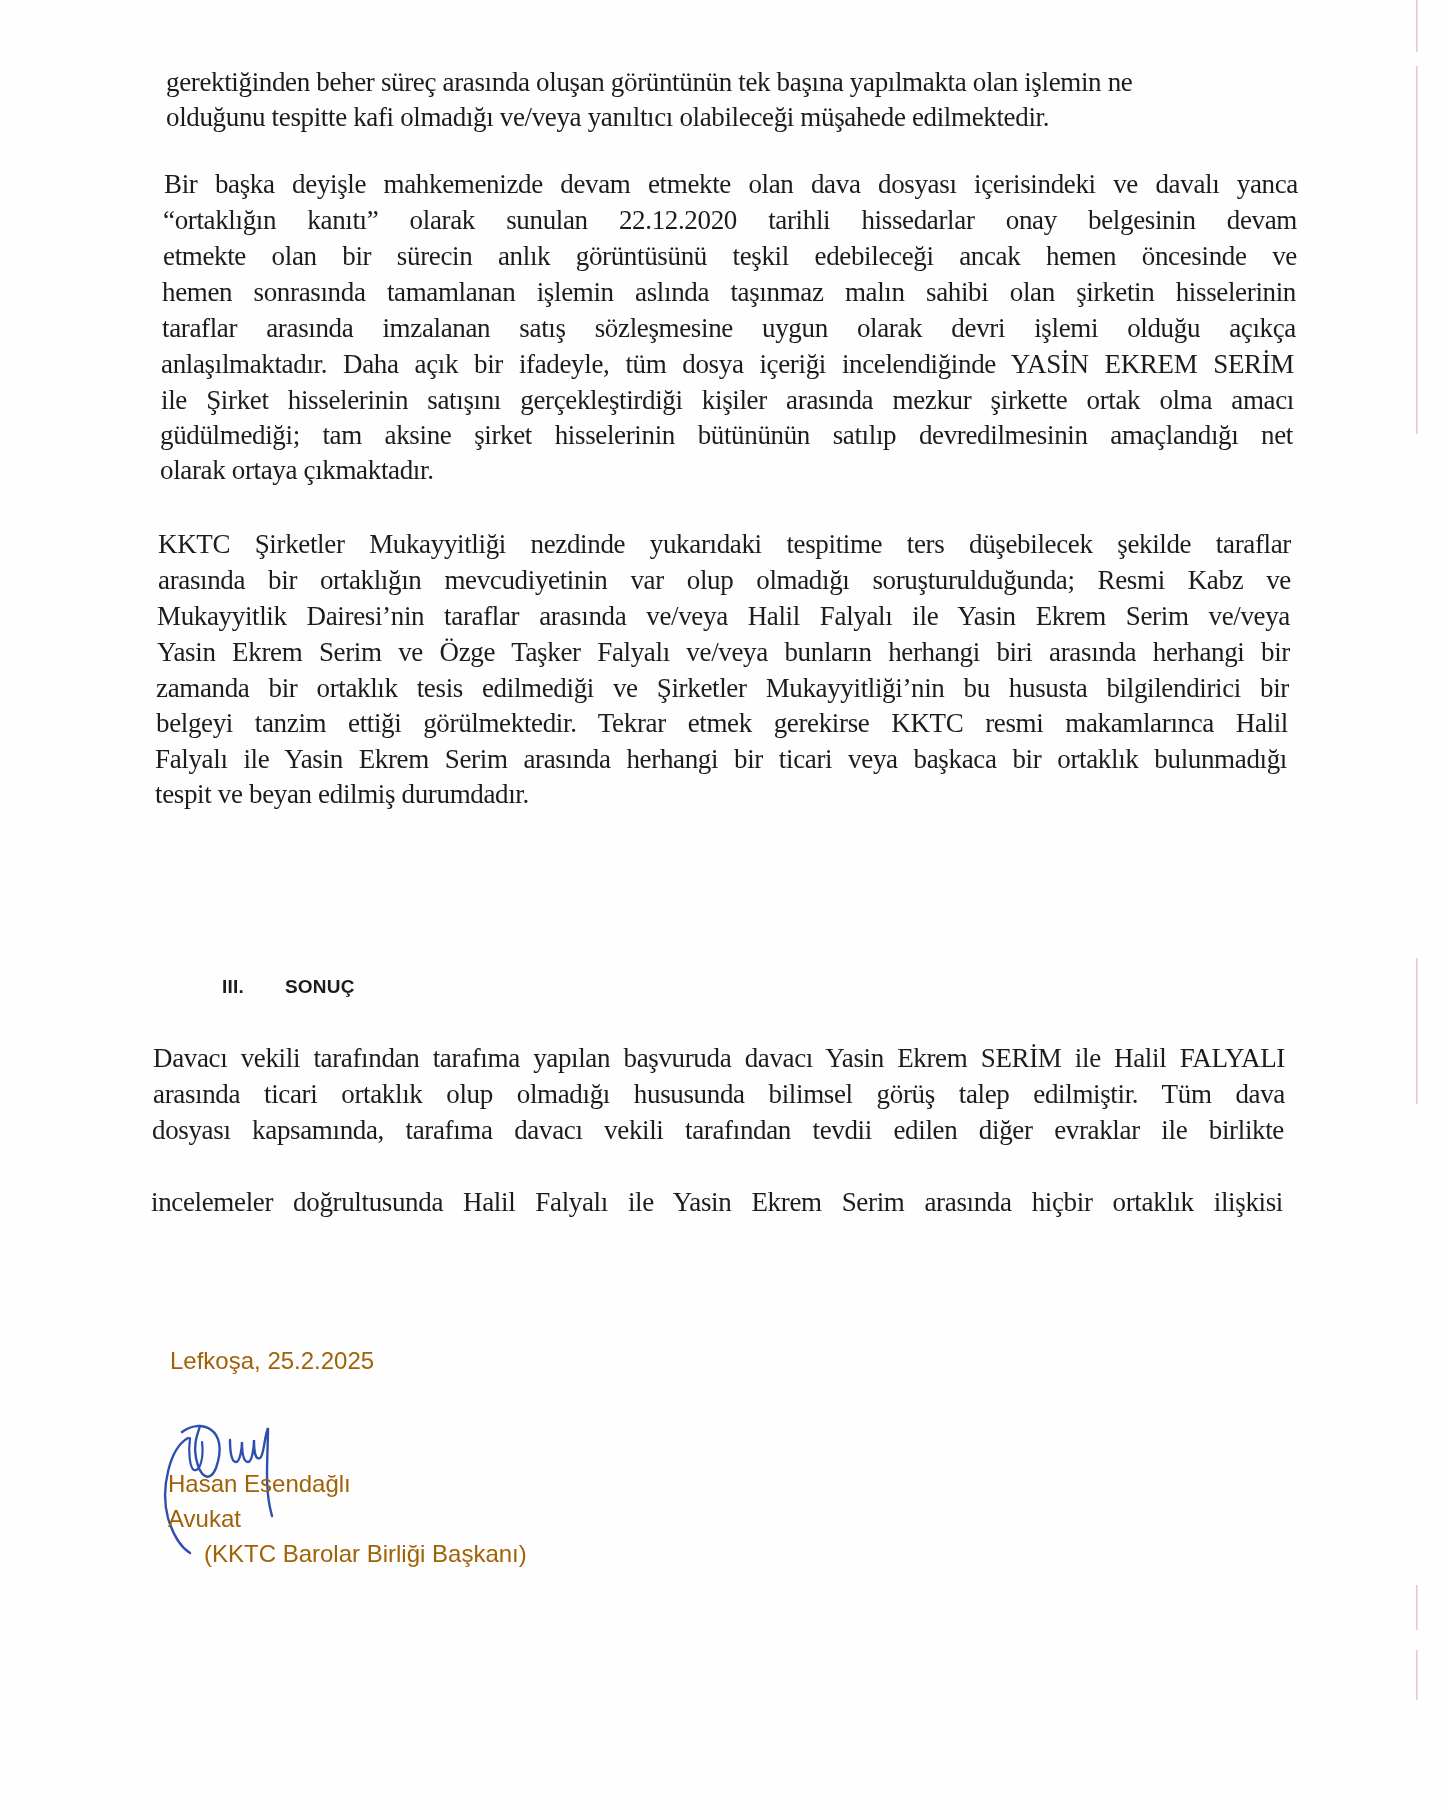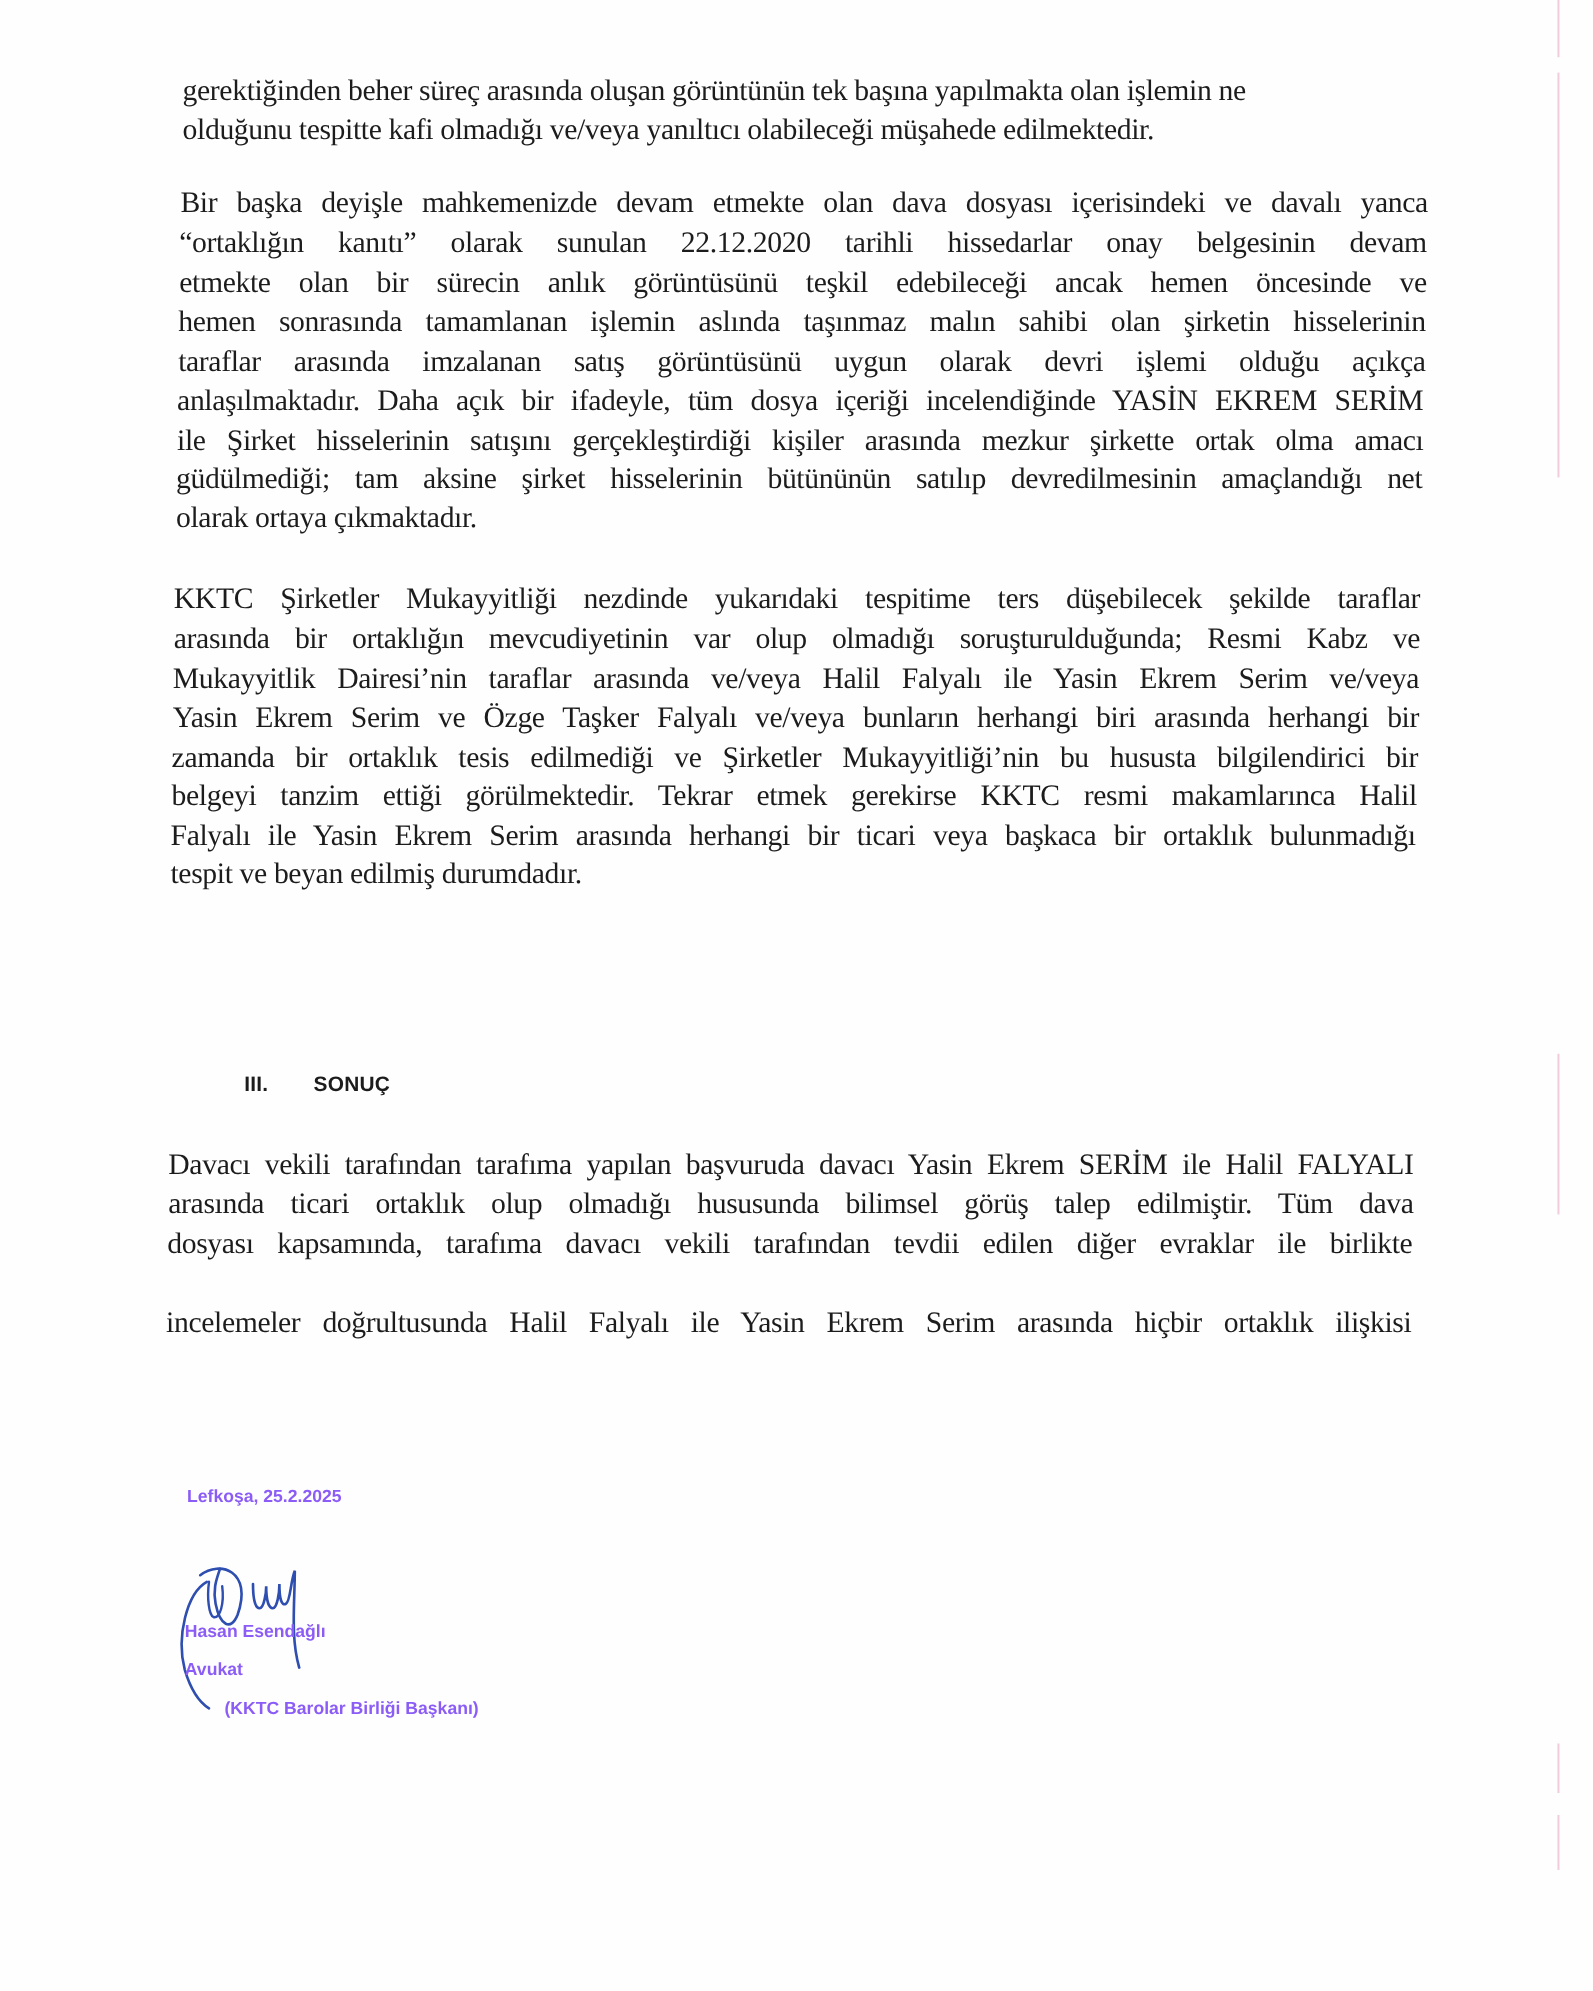--- a/index.html
+++ b/index.html
@@ -36,25 +36,25 @@
     text-align-last: justify;
   }
   .heading {
     position: absolute;
     font-size: 19px;
     font-weight: bold;
     letter-spacing: 0.2px;
   }
   .sig-text {
     position: absolute;
-    font-size: 16px;
-    font-weight: bold;
+    font-size: 24px;
+    font-weight: normal;
     line-height: 32px;
     white-space: nowrap;
-    color: #8b5cf6;
+    color: #a16207;
   }
   .edge-mark {
     position: absolute;
     width: 2px;
     background: linear-gradient(to right, #f4a3c0, #e3e9f3);
     opacity: 0.8;
   }
   .signature {
     position: absolute;
     left: 160px;
@@ -68,21 +68,21 @@
 
 <div class="page">
 
   <div class="line" style="left:166px; top:68px; width:1134px;">gerektiğinden beher süreç arasında oluşan görüntünün tek başına yapılmakta olan işlemin ne</div>
   <div class="line" style="left:166px; top:103px;">olduğunu tespitte kafi olmadığı ve/veya yanıltıcı olabileceği müşahede edilmektedir.</div>
 
   <div class="line just" style="left:164px; top:170px; width:1134px;">Bir başka deyişle mahkemenizde devam etmekte olan dava dosyası içerisindeki ve davalı yanca</div>
   <div class="line just" style="left:163px; top:206px; width:1134px;">“ortaklığın kanıtı” olarak sunulan 22.12.2020 tarihli hissedarlar onay belgesinin devam</div>
   <div class="line just" style="left:163px; top:242px; width:1134px;">etmekte olan bir sürecin anlık görüntüsünü teşkil edebileceği ancak hemen öncesinde ve</div>
   <div class="line just" style="left:162px; top:278px; width:1134px;">hemen sonrasında tamamlanan işlemin aslında taşınmaz malın sahibi olan şirketin hisselerinin</div>
-  <div class="line just" style="left:162px; top:314px; width:1134px;">taraflar arasında imzalanan satış görüntüsünü uygun olarak devri işlemi olduğu açıkça</div>
+  <div class="line just" style="left:162px; top:314px; width:1134px;">taraflar arasında imzalanan satış sözleşmesine uygun olarak devri işlemi olduğu açıkça</div>
   <div class="line just" style="left:161px; top:350px; width:1133px;">anlaşılmaktadır. Daha açık bir ifadeyle, tüm dosya içeriği incelendiğinde YASİN EKREM SERİM</div>
   <div class="line just" style="left:161px; top:386px; width:1133px;">ile Şirket hisselerinin satışını gerçekleştirdiği kişiler arasında mezkur şirkette ortak olma amacı</div>
   <div class="line just" style="left:160px; top:421px; width:1133px;">güdülmediği; tam aksine şirket hisselerinin bütününün satılıp devredilmesinin amaçlandığı net</div>
   <div class="line" style="left:160px; top:456px;">olarak ortaya çıkmaktadır.</div>
 
   <div class="line just" style="left:158px; top:530px; width:1133px;">KKTC Şirketler Mukayyitliği nezdinde yukarıdaki tespitime ters düşebilecek şekilde taraflar</div>
   <div class="line just" style="left:158px; top:566px; width:1133px;">arasında bir ortaklığın mevcudiyetinin var olup olmadığı soruşturulduğunda; Resmi Kabz ve</div>
   <div class="line just" style="left:157px; top:602px; width:1133px;">Mukayyitlik Dairesi’nin taraflar arasında ve/veya Halil Falyalı ile Yasin Ekrem Serim ve/veya</div>
   <div class="line just" style="left:157px; top:638px; width:1133px;">Yasin Ekrem Serim ve Özge Taşker Falyalı ve/veya bunların herhangi biri arasında herhangi bir</div>
   <div class="line just" style="left:156px; top:674px; width:1133px;">zamanda bir ortaklık tesis edilmediği ve Şirketler Mukayyitliği’nin bu hususta bilgilendirici bir</div>

